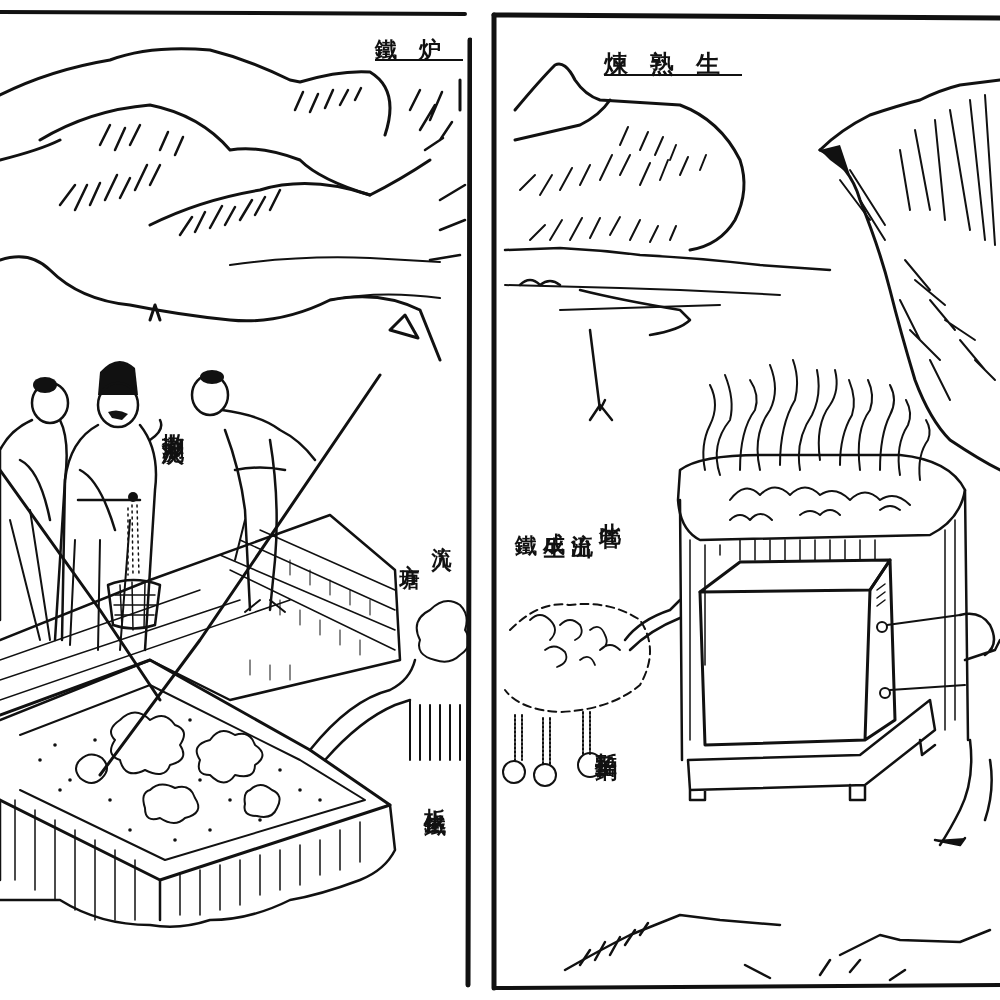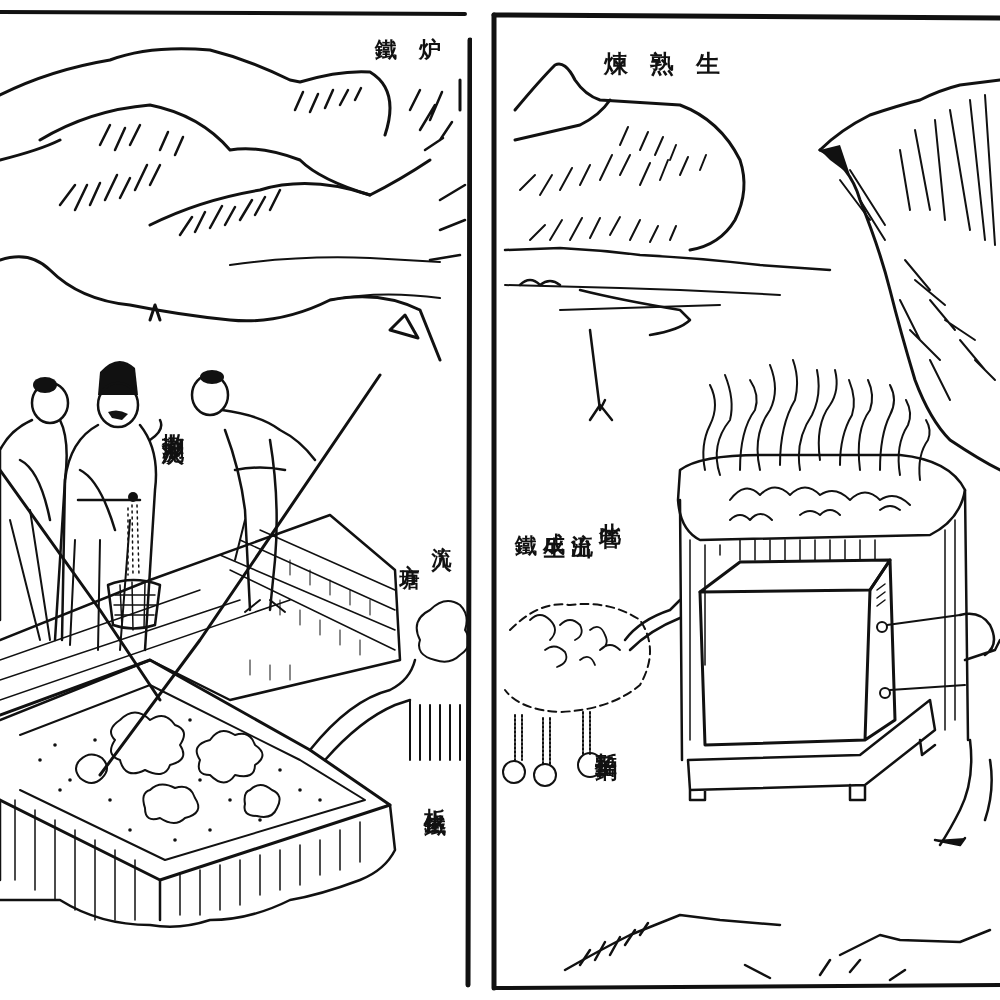--- a/index.html
+++ b/index.html
@@ -3,21 +3,21 @@
 <meta charset="utf-8">
 <style>
   html,body{margin:0;padding:0;background:#ffffff;}
   body{width:1000px;height:1000px;position:relative;overflow:hidden;font-family:"DejaVu Serif",serif;}
   .page{position:absolute;top:0;height:1000px;overflow:hidden;}
   #left-page{left:0;width:472px;}
   #right-page{left:486px;width:514px;}
   svg{position:absolute;left:0;top:0;}
   .ink{stroke:#111;fill:none;stroke-linecap:round;stroke-linejoin:round;}
   .label{position:absolute;color:#111;font-family:"DejaVu Serif",serif;font-weight:bold;writing-mode:vertical-rl;letter-spacing:4px;line-height:1;}
-  .label.h{writing-mode:horizontal-tb;letter-spacing:22px;}
+  .label.h{writing-mode:horizontal-tb;letter-spacing:22px;text-decoration:underline;}
 </style>
 </head>
 <body>
 
 <div id="left-page" class="page">
   <svg width="472" height="1000" viewBox="0 0 472 1000">
 
     <path class="ink" d="M0 12 L465 14" stroke-width="4"></path>
 
     <g>

